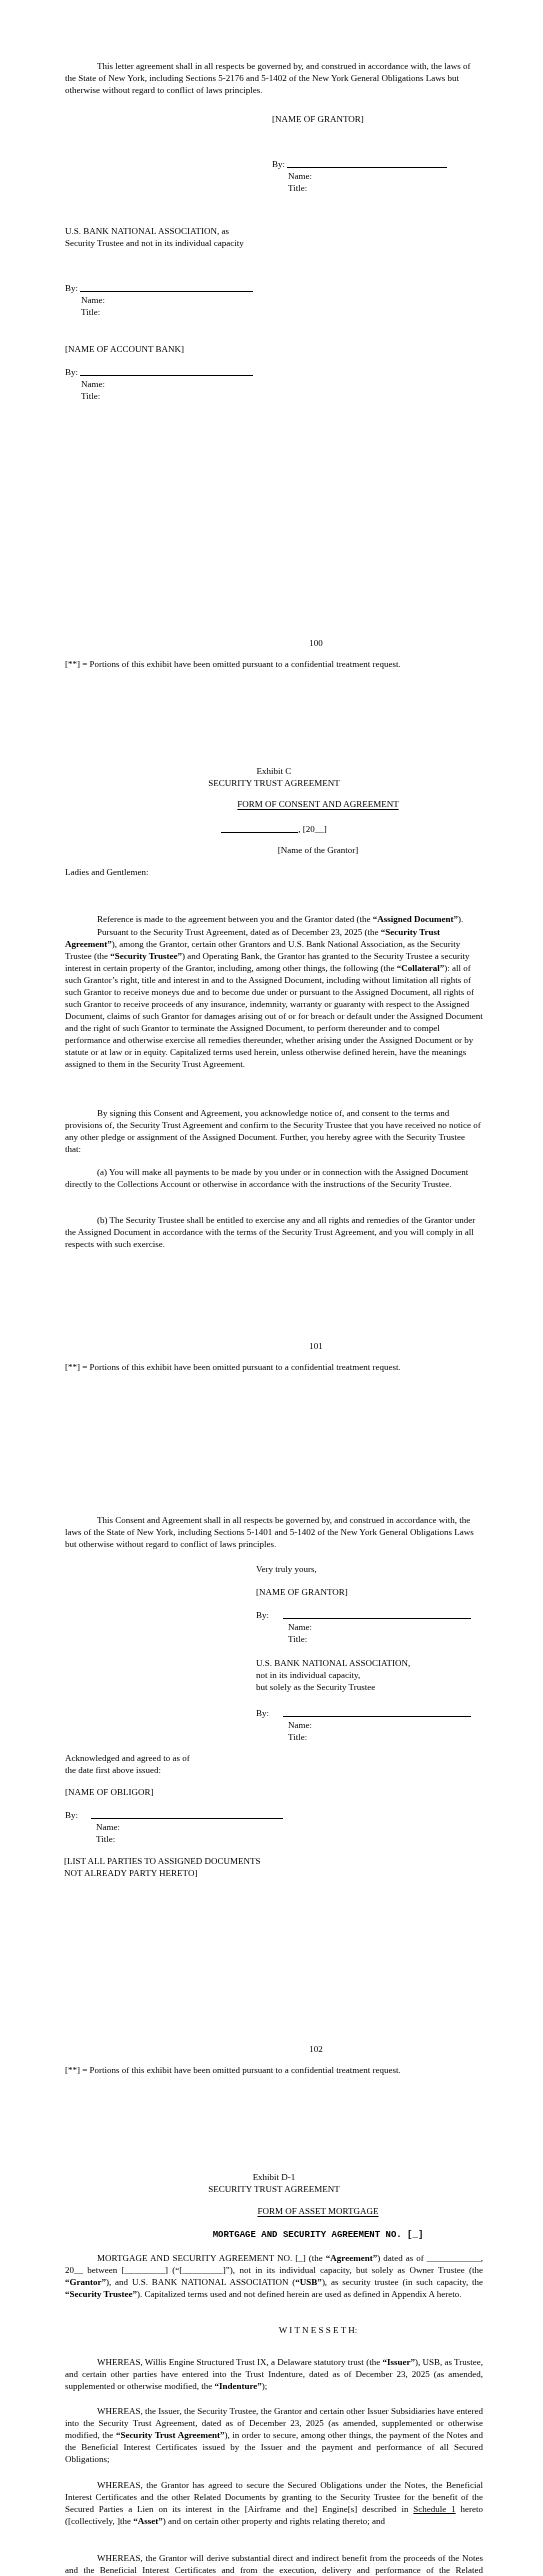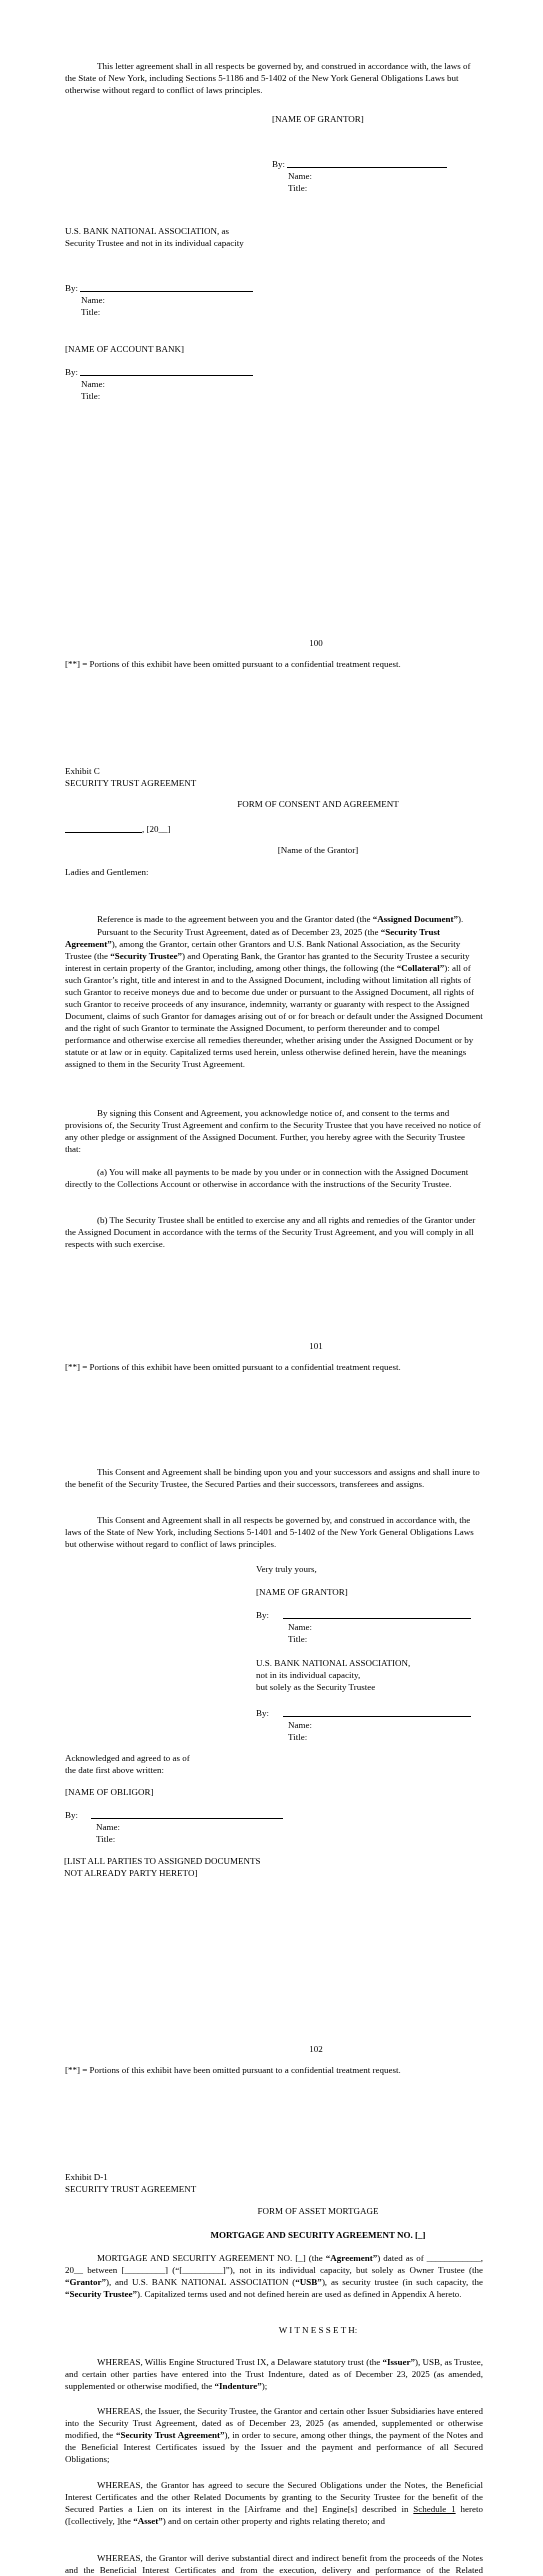--- a/index.html
+++ b/index.html
@@ -11,41 +11,41 @@
     color:#000;
     font-family:"Liberation Serif","DejaVu Serif",serif;
     font-size:9px;
     line-height:12px;
   }
   .b{position:absolute;}
   .w{width:418px;}
   .ind{text-indent:32px;}
   .j{text-align:justify;}
   .c{text-align:center;padding-left:44px;}
-  .r{text-align:left;}
+  .r{text-align:center;}
   .u{text-decoration:underline;}
-  .ul{text-underline-offset:1.5px;margin-top:40px;}
-  .bold{font-weight:bold;}
+  .ul{text-decoration:underline;text-underline-offset:1.5px;margin-top:40px;}
+  .bold{font-weight:bold;font-family:Liberation Mono, monospace;}
   .sigline{
     display:inline-block;
     border-bottom:0.8px solid #000;
     height:6.2px;
     vertical-align:-1px;
     margin-left:2.1px;
   }
   .sigindent{margin-left:16px;}
   .sigindent2{margin-left:32px;}
   .sigindent3{margin-left:31px;}
 </style>
 </head>
 <body>
 
 <div class="doc">
 
-  <div class="b w ind" style="top:60px;left:65px">This letter agreement shall in all respects be governed by, and construed in accordance with, the laws of the State of New York, including Sections 5-1186 and 5-1402 of the New York General Obligations Laws but otherwise without regard to conflict of laws principles.</div>
+  <div class="b w ind" style="top:60px;left:65px">This letter agreement shall in all respects be governed by, and construed in accordance with, the laws of the State of New York, including Sections 5-2176 and 5-1402 of the New York General Obligations Laws but otherwise without regard to conflict of laws principles.</div>
 
   <div class="b" style="top:113px;left:272px">[NAME OF GRANTOR]</div>
 
   <div class="b" style="top:158px;left:272px">
     <div><span>By:</span><span class="sigline" style="width:160px"></span></div>
     <div class="sigindent">Name:</div>
     <div class="sigindent">Title:</div>
   </div>
 
   <div class="b" style="top:225px;left:65px">
@@ -81,21 +81,20 @@
 
   <div class="b w ind" style="top:913px;left:65px"><span>Reference is made to the agreement between you and the Grantor dated (the </span><b>“Assigned Document”</b><span>).</span></div>
   <div class="b w ind" style="top:926px;left:65px"><span>Pursuant to the Security Trust Agreement, dated as of December 23, 2025 (the </span><b>“Security Trust Agreement”</b><span>), among the Grantor, certain other Grantors and U.S. Bank National Association, as the Security Trustee (the </span><b>“Security Trustee”</b><span>) and Operating Bank, the Grantor has granted to the Security Trustee a security interest in certain property of the Grantor, including, among other things, the following (the </span><b>“Collateral”</b><span>):  all of such Grantor’s right, title and interest in and to the Assigned Document, including without limitation all rights of such Grantor to receive moneys due and to become due under or pursuant to the Assigned Document, all rights of such Grantor to receive proceeds of any insurance, indemnity, warranty or guaranty with respect to the Assigned Document, claims of such Grantor for damages arising out of or for breach or default under the Assigned Document and the right of such Grantor to terminate the Assigned Document, to perform thereunder and to compel performance and otherwise exercise all remedies thereunder, whether arising under the Assigned Document or by statute or at law or in equity.  Capitalized terms used herein, unless otherwise defined herein, have the meanings assigned to them in the Security Trust Agreement.</span></div>
   <div class="b w ind" style="top:1107px;left:65px">By signing this Consent and Agreement, you acknowledge notice of, and consent to the terms and provisions of, the Security Trust Agreement and confirm to the Security Trustee that you have received no notice of any other pledge or assignment of the Assigned Document.  Further, you hereby agree with the Security Trustee that:</div>
   <div class="b w ind" style="top:1214px;left:65px">(b)  The Security Trustee shall be entitled to exercise any and all rights and remedies of the Grantor under the Assigned Document in accordance with the terms of the Security Trust Agreement, and you will comply in all respects with such exercise.</div>
   <div class="b w ind" style="top:1166px;left:65px">(a)  You will make all payments to be made by you under or in connection with the Assigned Document directly to the Collections Account or otherwise in accordance with the instructions of the Security Trustee.</div>
 
   <div class="b c" style="top:1340px;left:0;width:544px">101</div>
   <div class="b" style="top:1361px;left:65px">[**] = Portions of this exhibit have been omitted pursuant to a confidential treatment request.</div>
 
-  <div class="b w ind" style="top:1466px;left:65px">This Consent and Agreement shall be binding upon you and your successors and assigns and shall inure to the benefit of the Security Trustee, the Secured Parties and their successors, transferees and assigns.</div>
   <div class="b w ind" style="top:1514px;left:65px">This Consent and Agreement shall in all respects be governed by, and construed in accordance with, the laws of the State of New York, including Sections 5-1401 and 5-1402 of the New York General Obligations Laws but otherwise without regard to conflict of laws principles.</div>
 
   <div class="b" style="top:1563px;left:256px">Very truly yours,</div>
   <div class="b" style="top:1586px;left:256px">[NAME OF GRANTOR]</div>
 
   <div class="b" style="top:1609px;left:256px">
     <div><span>By:</span><span class="sigline" style="width:188px;margin-left:14.4px"></span></div>
     <div class="sigindent2">Name:</div>
     <div class="sigindent2">Title:</div>
   </div>
@@ -107,21 +106,21 @@
   </div>
 
   <div class="b" style="top:1707px;left:256px">
     <div><span>By:</span><span class="sigline" style="width:188px;margin-left:14.4px"></span></div>
     <div class="sigindent2">Name:</div>
     <div class="sigindent2">Title:</div>
   </div>
 
   <div class="b" style="top:1752px;left:65px">
     <div>Acknowledged and agreed to as of</div>
-    <div>the date first above written:</div>
+    <div>the date first above issued:</div>
   </div>
 
   <div class="b" style="top:1786px;left:65px">[NAME OF OBLIGOR]</div>
 
   <div class="b" style="top:1809px;left:65px">
     <div><span>By:</span><span class="sigline" style="width:192px;margin-left:13.4px"></span></div>
     <div class="sigindent3">Name:</div>
     <div class="sigindent3">Title:</div>
   </div>
 

